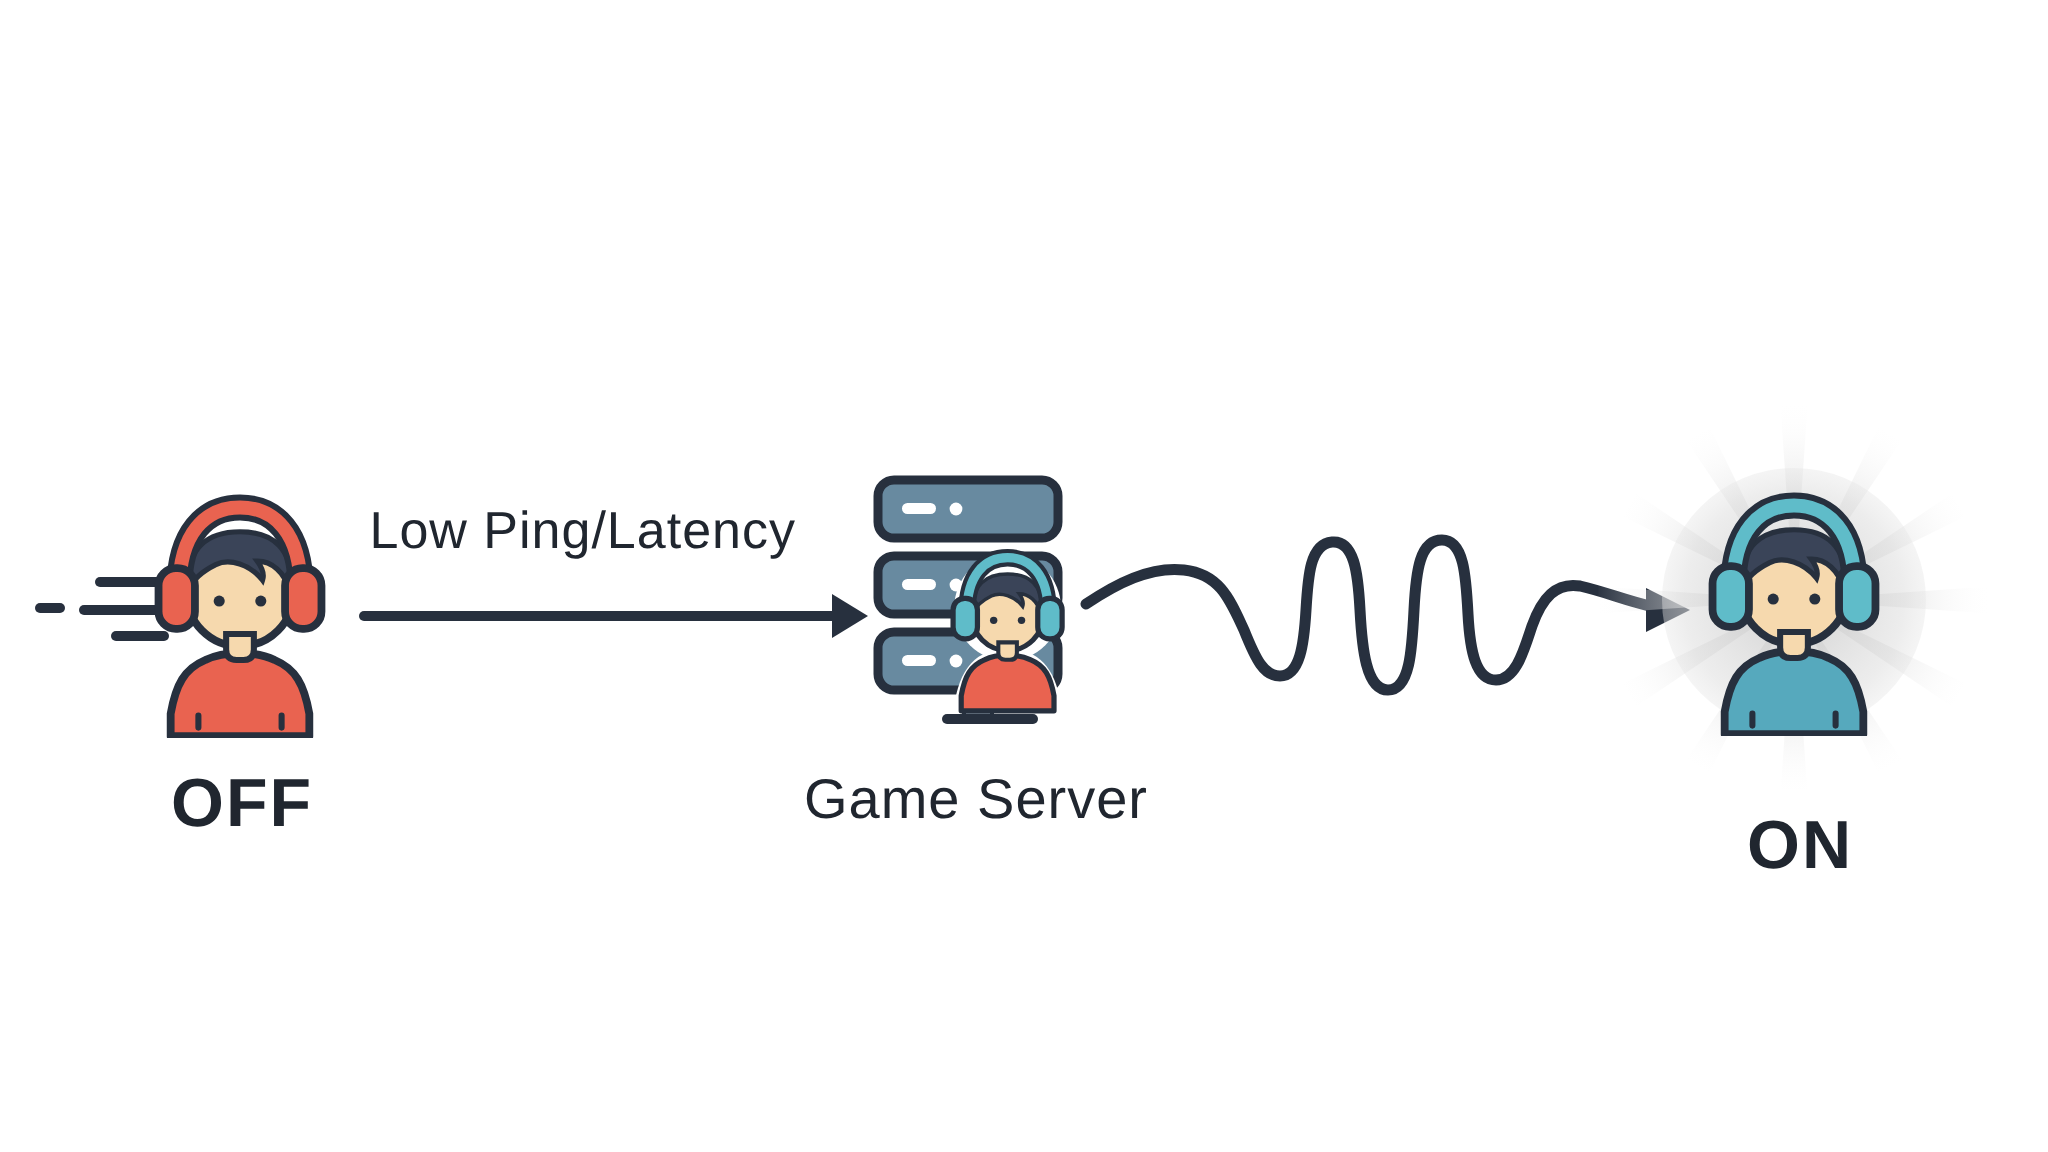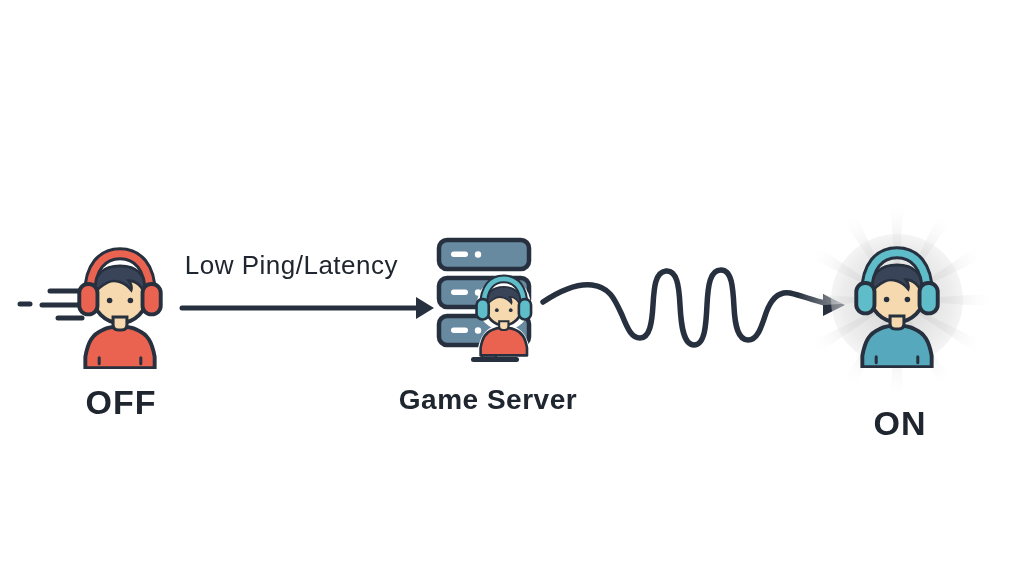--- a/index.html
+++ b/index.html
@@ -9,21 +9,21 @@
     font-family:"Liberation Sans", sans-serif;
   }
   .abs { position:absolute; }
 
   
   .node-label {
     position:absolute; text-align:center;
     color: var(--text, #20262f);
     font-weight:700; font-size:34px; letter-spacing:1px;
   }
-  .node-label--regular { font-weight:700; font-size:28px; letter-spacing:0.5px; }
+  .node-label--regular { font-weight:400; font-size:28px; letter-spacing:0.5px; }
   .conn-label {
     position:absolute; text-align:right;
     color: var(--text, #262e3b);
     font-weight:400; font-size:26px; letter-spacing:0.5px;
   }
 
   
   .ol        { stroke: var(--line, #27303e); }
   .f-line    { fill:   var(--line, #27303e); }
   .no-f      { fill:none; }

